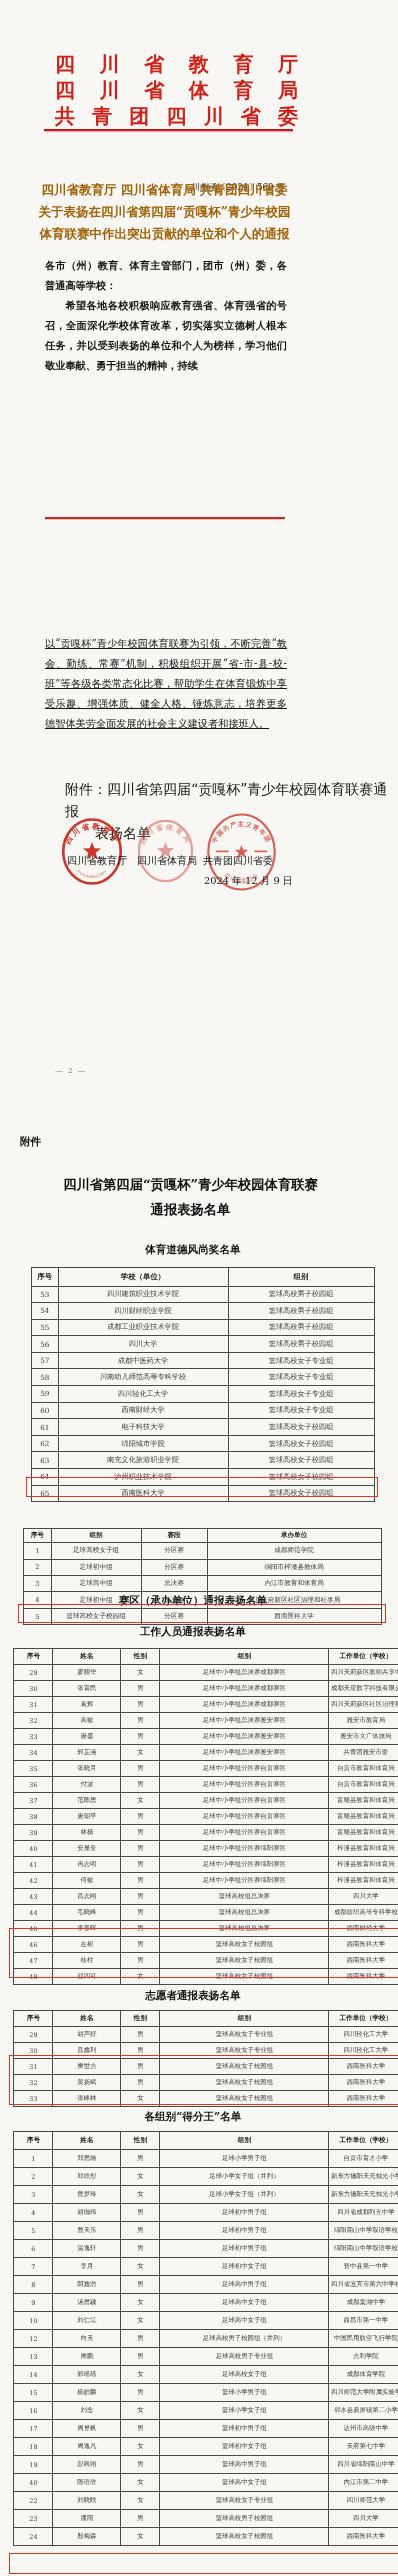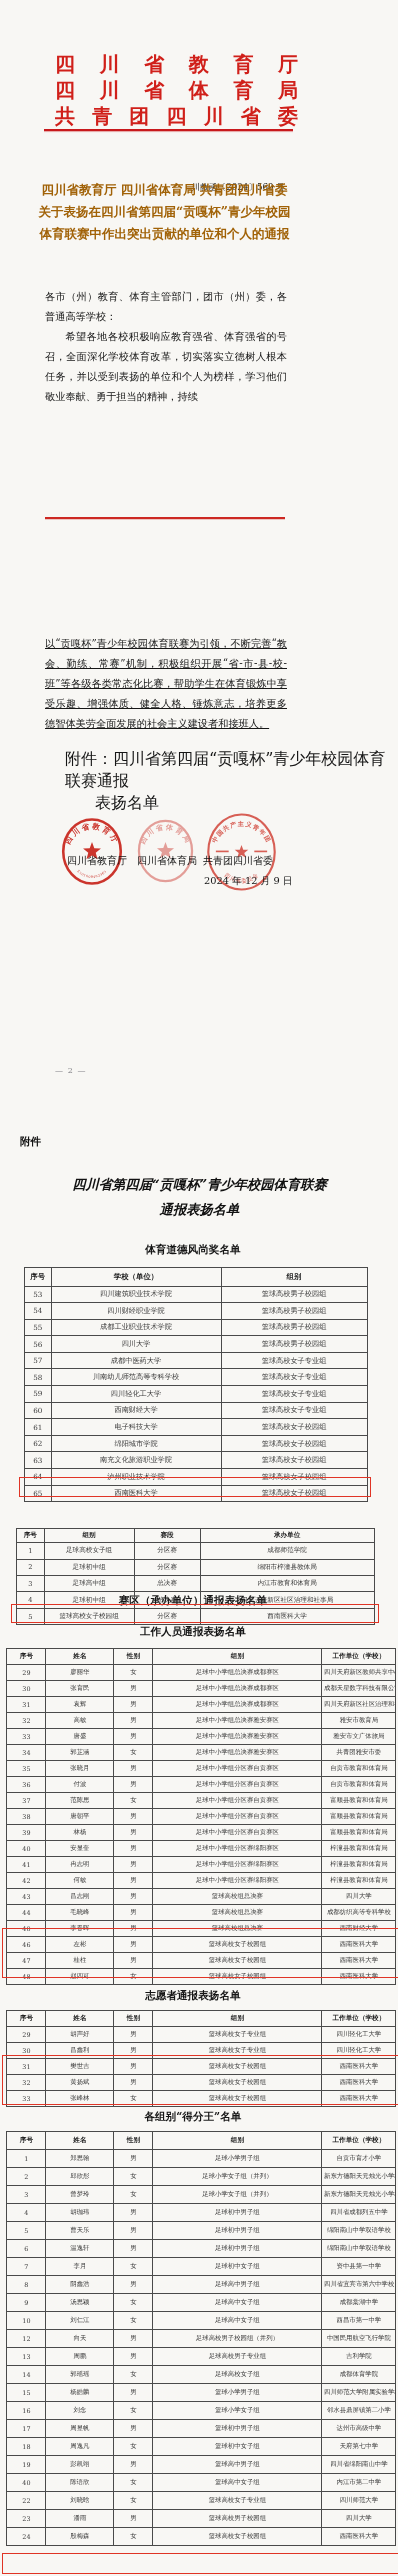--- a/index.html
+++ b/index.html
@@ -11,46 +11,46 @@
   .lh-line{display:flex;justify-content:space-between;height:26px;line-height:26px;
            font-size:20px;font-weight:bold;color:#d0201a;}
   .red-rule{position:absolute;left:44px;top:129px;width:249px;height:2.1px;background:#c8191c;
             box-shadow:0 1.1px 0 rgba(200,25,28,.35);}
   .doc-number{position:absolute;left:45px;top:142px;width:240px;text-align:right;
               font-size:8.7px;color:#222;margin-top:40px;}
   .doc-title{position:absolute;left:32px;top:179px;width:265px;text-align:center;
              font-size:12.5px;font-weight:bold;line-height:22px;color:#a16207;}
   .body-block{position:absolute;left:45px;width:242px;font-size:10.2px;line-height:20px;
               text-align:justify;color:#161616;}
-  .bb1{top:287px;}
+  .bb1{top:255px;font-weight:bold;}
   .bb2{top:634px;text-decoration:underline;}
   .body-block p{margin:0;}
   .indent{text-indent:2em;}
   .page-break-rule{position:absolute;left:45px;top:517px;width:240px;height:1.9px;background:#cd2822;
                    box-shadow:0 0.8px 0 rgba(205,40,34,.3);}
-  .attachment-note{position:absolute;left:45px;top:748px;font-size:16px;line-height:22px;color:#161616;}
+  .attachment-note{position:absolute;left:45px;top:778px;font-size:14px;line-height:22px;color:#161616;}
   .attachment-note .l1{padding-left:20px;}
   .attachment-note .l2{padding-left:50px;}
   .stamp{position:absolute;}
   .stamp-1{left:59px;top:815px;width:66px;height:73px;opacity:.92;}
   .stamp-2{left:134px;top:815px;width:63px;height:72px;opacity:.42;}
   .stamp-3{left:204px;top:810px;width:75px;height:84px;opacity:.8;}
   .signer{position:absolute;top:854px;font-size:10px;color:#141414;white-space:nowrap;z-index:5;}
   .signer-1{left:67px;} .signer-2{left:137px;} .signer-3{left:203px;}
   .sign-date{position:absolute;left:204px;top:875px;font-size:9.8px;color:#141414;z-index:5;}
   .page-num{position:absolute;left:55px;top:1066px;font-size:8px;color:#7d7d82;letter-spacing:1.1px;}
   
   .appendix-label{position:absolute;left:20px;top:1135px;font-size:10.6px;font-weight:bold;
                   font-family:"DejaVu Sans","Liberation Sans",sans-serif;color:#111;}
-  .appendix-title{position:absolute;left:14px;top:1172px;width:371px;text-align:center;
-                  font-size:13.3px;font-weight:bold;line-height:25px;color:#111;font-style:italic;}
+  .appendix-title{position:absolute;left:5px;top:1172px;width:371px;text-align:center;
+                  font-size:13.3px;font-weight:bold;line-height:25px;color:#111;}
   .section-title{position:absolute;width:371px;left:7.4px;text-align:center;
                  font-size:10.6px;font-weight:bold;color:#161616;}
   .st1{top:1243px;} .st2{top:1594px;font-family:Liberation Serif, serif;} .st3{top:1625px;} .st4{top:1989px;} .st5{top:2110px;}
-  .twrap{position:absolute;}
+  .twrap{position:absolute;margin-left:7px;}
   .tw1{left:24px;top:1267px;width:342px;}
   .tw2{left:16px;top:1528px;width:358px;}
   .tw3{left:6.4px;top:1648px;width:389px;}
   .tw4{left:6.4px;top:2010px;width:389px;}
   .tw5{left:6.4px;top:2131px;width:389px;}
   table{border-collapse:collapse;width:100%;table-layout:fixed;background:transparent;}
   table{border:0.8px solid #3c3c3c;}
   th,td{border:0.5px solid #4a4a4a;text-align:center;vertical-align:middle;padding:0 1.6px;
         overflow:hidden;white-space:nowrap;}
   th{font-family:"DejaVu Sans","Liberation Sans",sans-serif;font-weight:bold;color:#222;}

